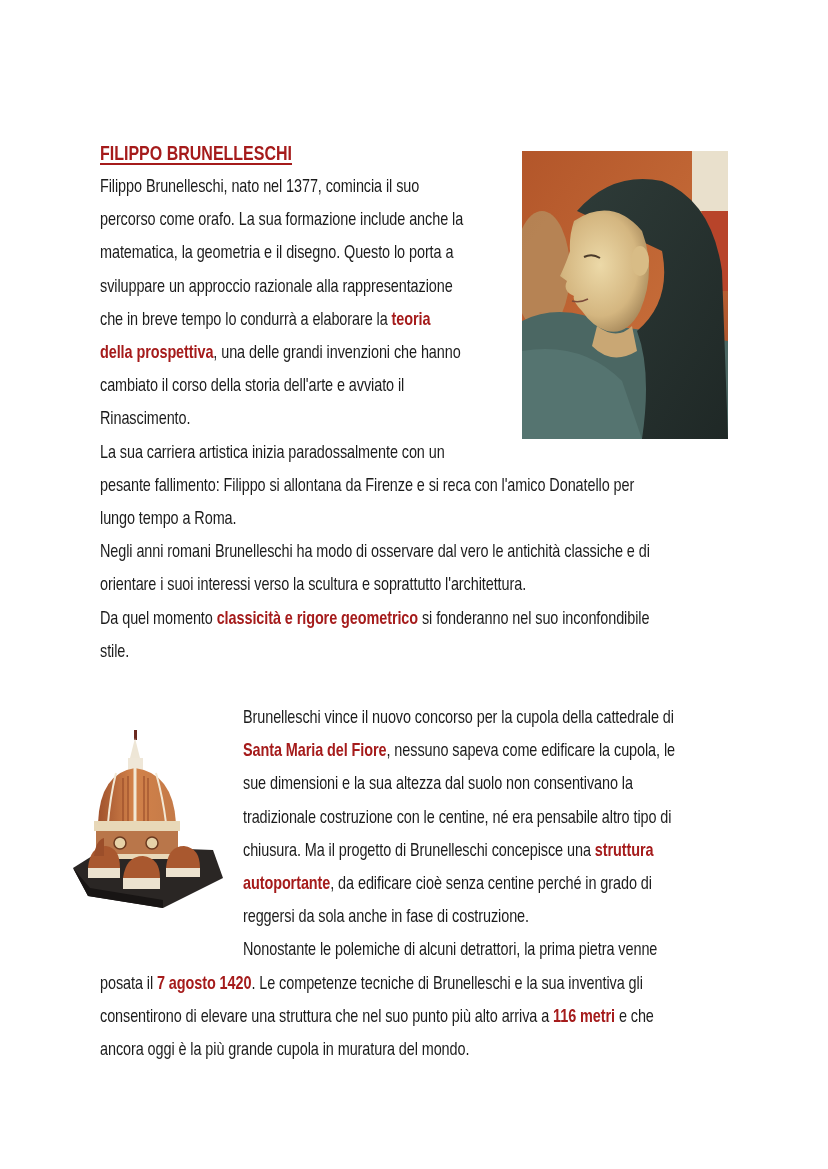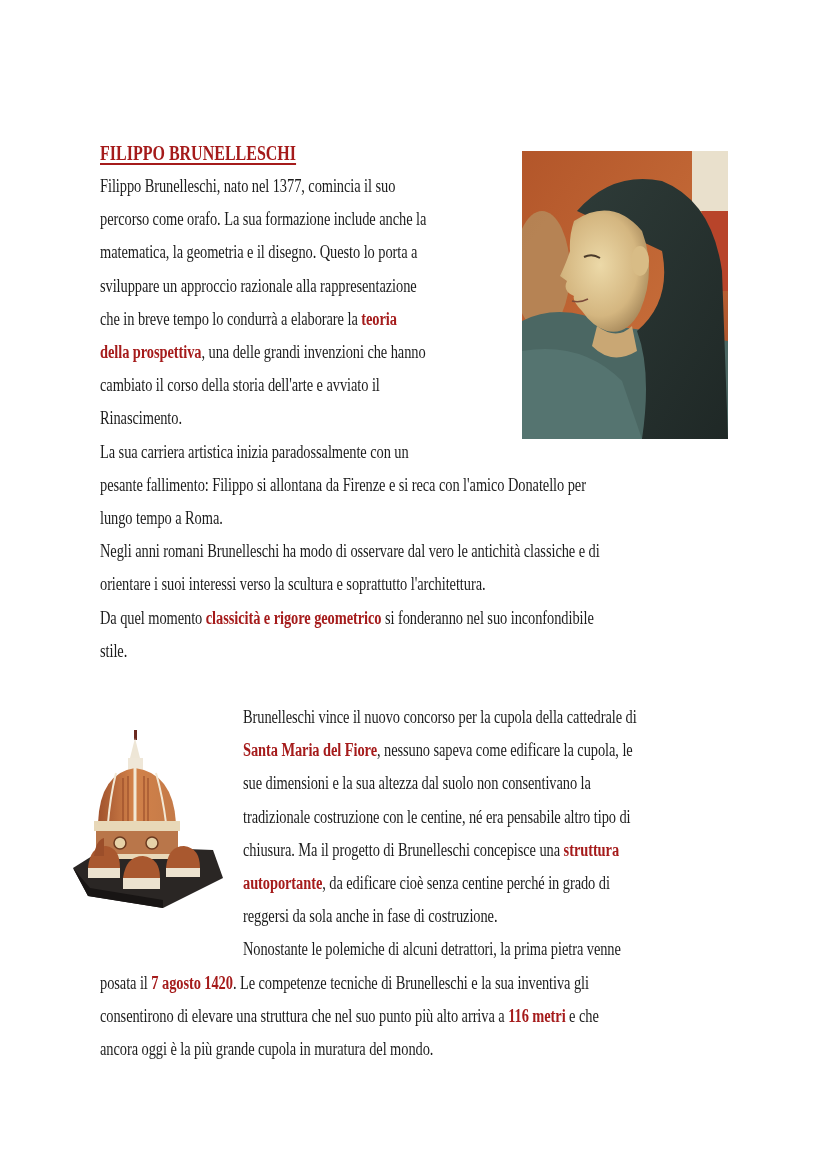--- a/index.html
+++ b/index.html
@@ -13,21 +13,20 @@
       position: relative;
       overflow: hidden;
       font-family: "Liberation Sans", sans-serif;
       color: #1a1a1a;
     }
     .page {
       position: absolute;
       left: 0; top: 0;
       width: 828px; height: 1169px;
       background: #fff;
-      font-family: Liberation Serif, serif;
     }
     .line {
       position: absolute;
       white-space: nowrap;
       font-size: 18.5px;
       line-height: 22px;
       transform-origin: 0 0;
       transform: scaleX(0.78);
       letter-spacing: -0.1px;
       color: #1c1c1c;

